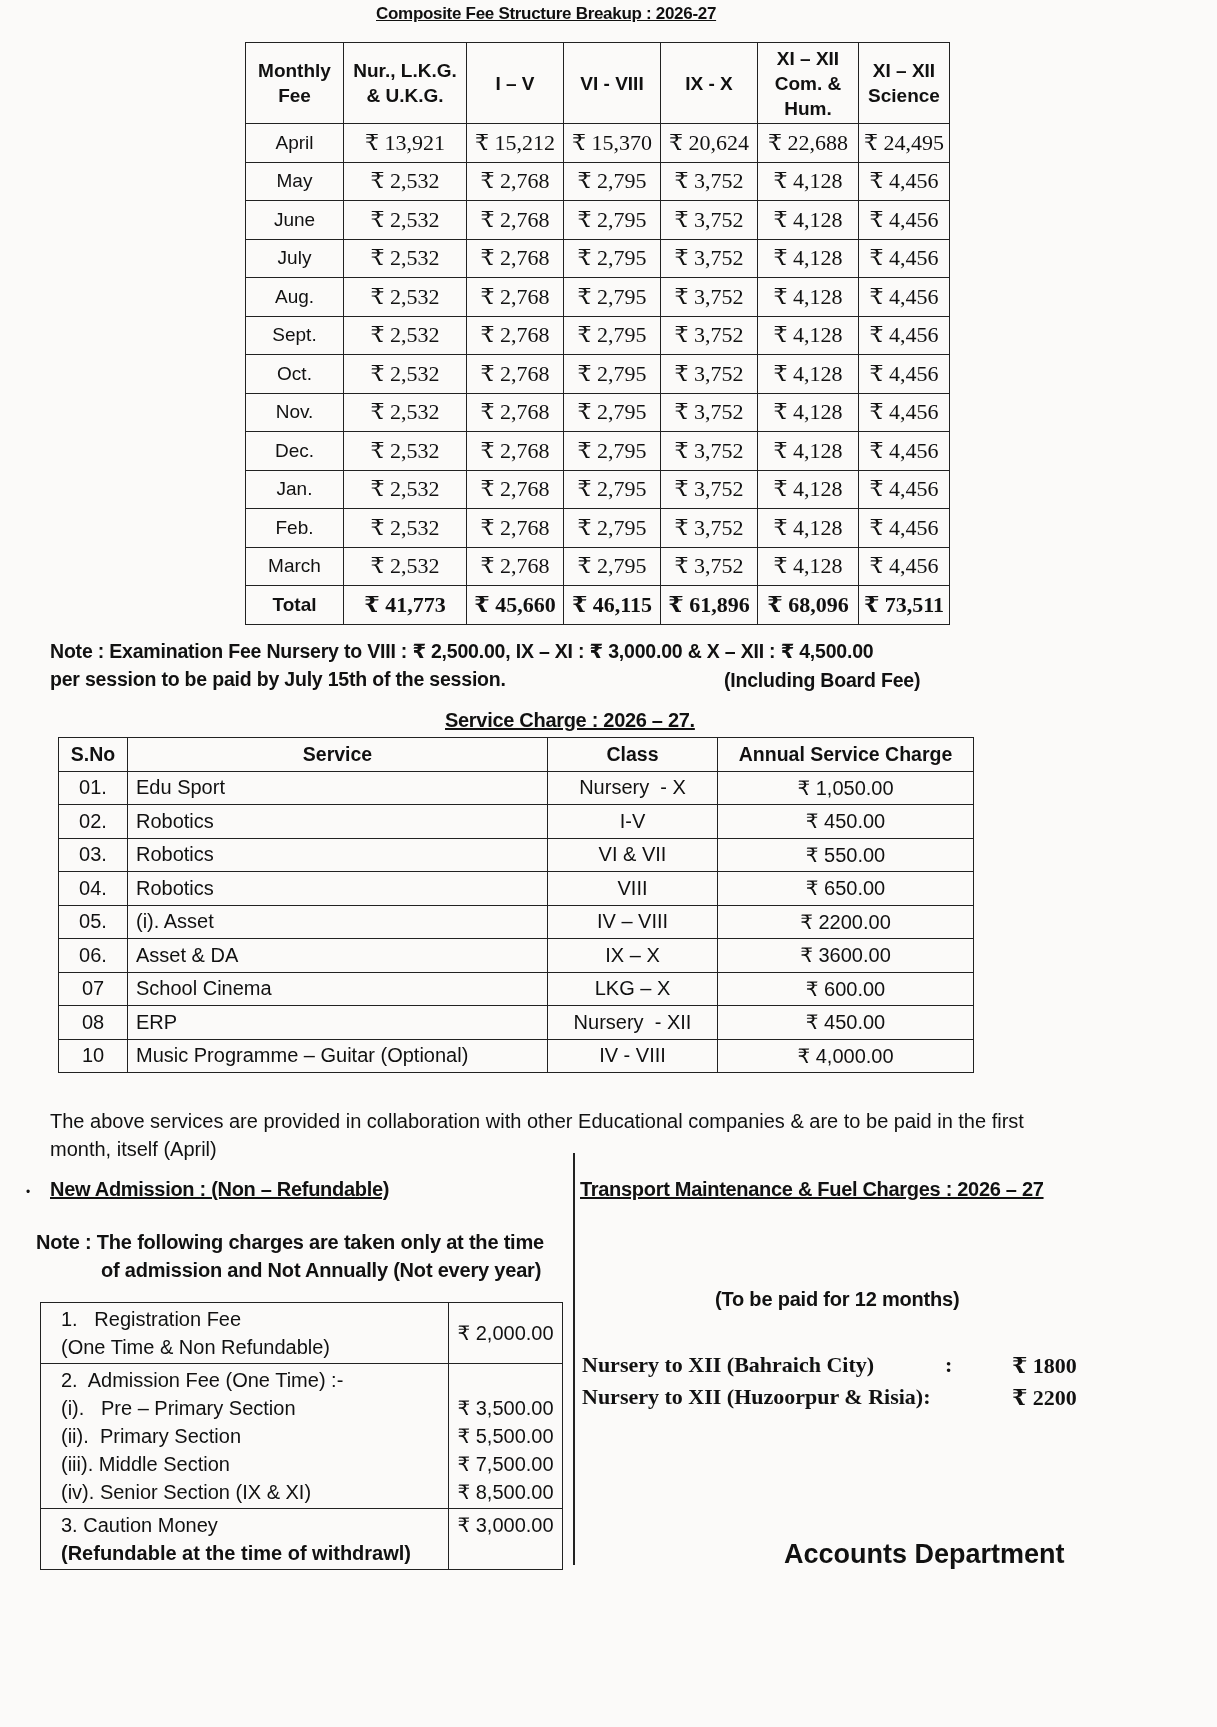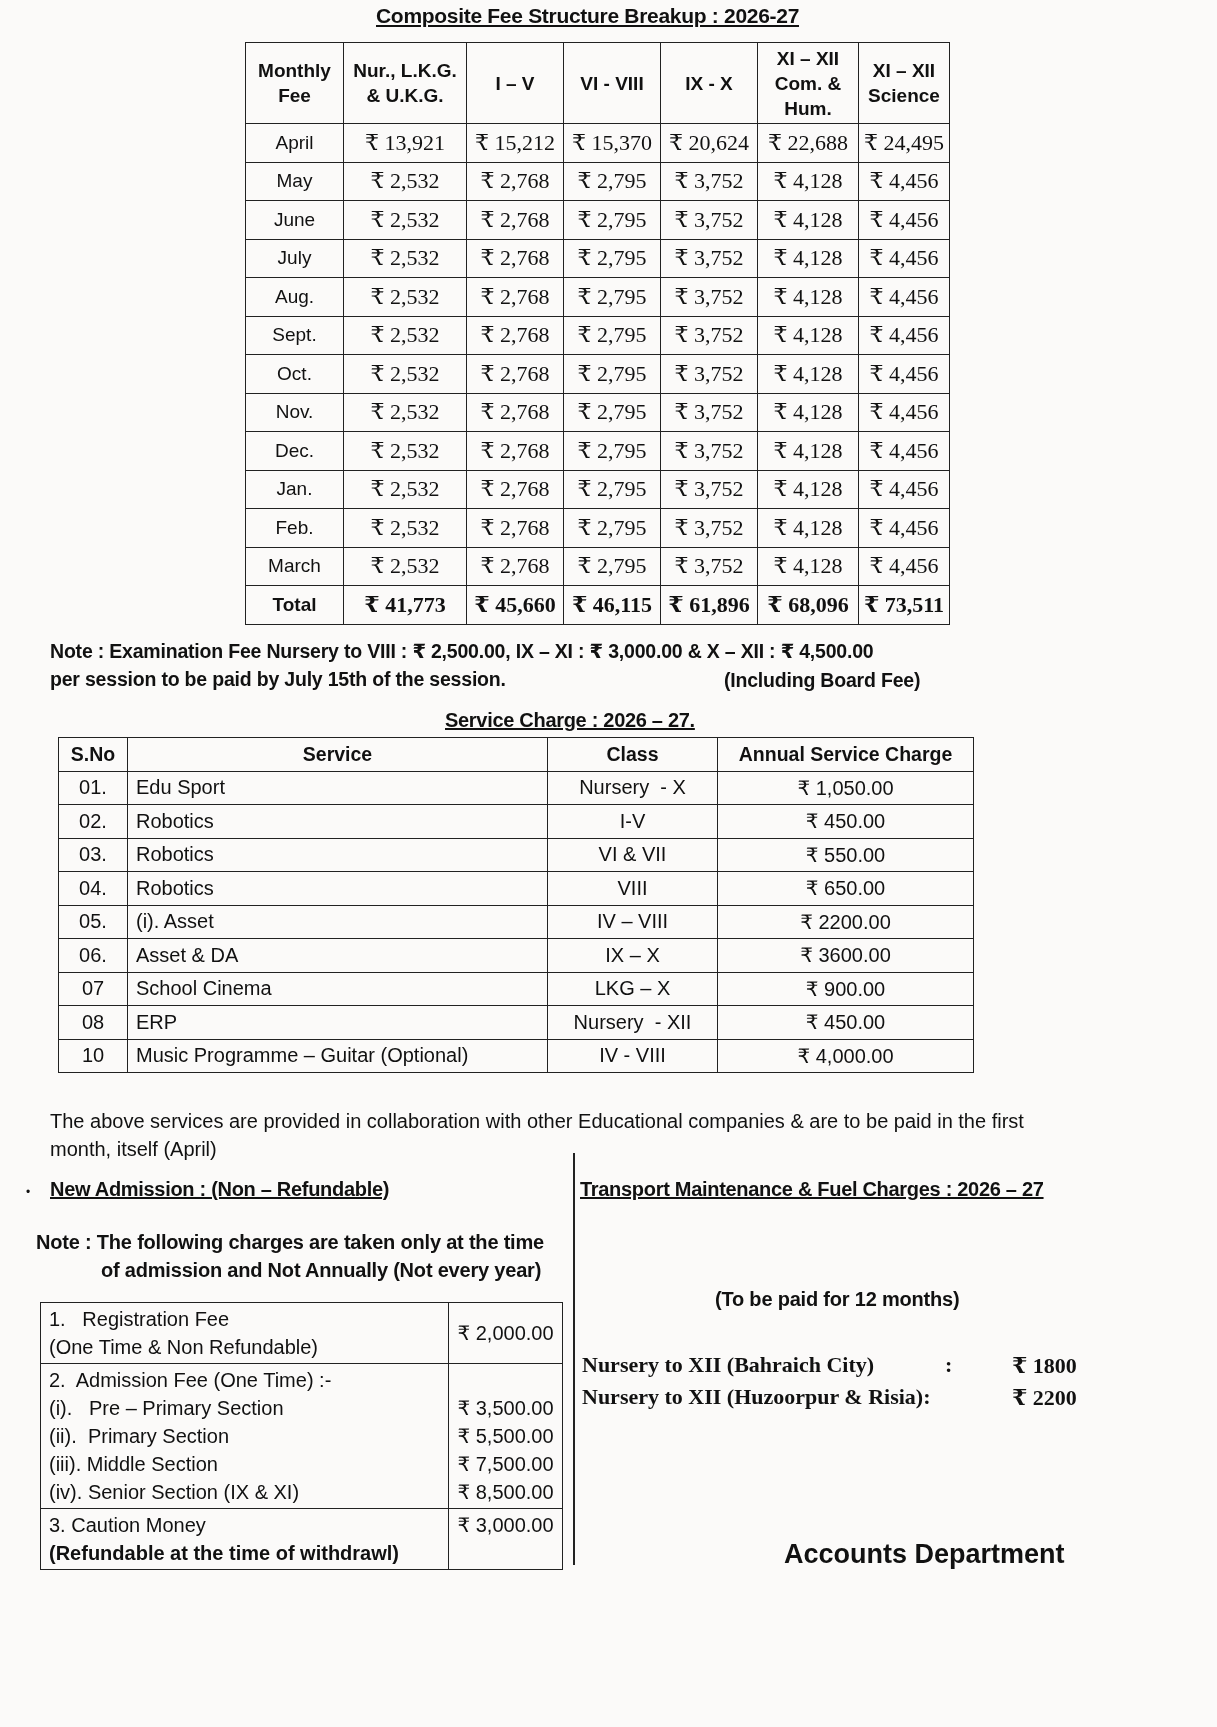--- a/index.html
+++ b/index.html
@@ -4,21 +4,21 @@
 <style>
   html, body { margin:0; padding:0; }
   body {
     width:1217px; height:1727px; position:relative; overflow:hidden;
     background:#fbfaf9;
     font-family:"Liberation Sans", "DejaVu Sans", sans-serif;
     color:#111;
   }
   .abs { position:absolute; }
   .title {
-    font-weight:bold; font-size:21px; text-decoration:underline;
+    font-weight:bold; font-size:17px; text-decoration:underline;
     letter-spacing:-0.3px; white-space:nowrap;
   }
   table { border-collapse:collapse; }
   
   #fee-table { left:245px; top:42px; width:705px; }
   #fee-table th, #fee-table td {
     border:1.6px solid #222; text-align:center; padding:0; font-size:20px;
   }
   #fee-table th { font-weight:bold; font-size:19px; line-height:25px; height:80px; }
   #fee-table td { height:37.5px; font-family:"Liberation Serif", "DejaVu Serif", serif; font-size:22px; }
@@ -29,21 +29,21 @@
   #svc-table { left:58px; top:737px; width:916px; }
   #svc-table th, #svc-table td {
     border:1.6px solid #222; padding:0 8px; font-size:20px; height:32.5px;
   }
   #svc-table th { font-weight:bold; text-align:center; font-size:19.5px; }
   #svc-table td.sno, #svc-table td.cls, #svc-table td.amt { text-align:center; }
   #svc-table td.sno { padding:0 4px; }
   .plain { font-size:20px; white-space:nowrap; }
   
   #adm-table { left:40px; top:1302px; width:523px; }
-  #adm-table td { border:1.6px solid #222; font-size:20px; padding:2px 8px; vertical-align:top; line-height:28px; }
+  #adm-table td { border:1.6px solid #222; font-size:20px; padding:2px 20px; vertical-align:top; line-height:28px; }
   #adm-table td.amt { width:105px; text-align:center; padding:2px 4px; }
   .divider { left:573px; top:1153px; width:2px; height:412px; background:#222; }
   .serif-b { font-family:"Liberation Serif", "DejaVu Serif", serif; font-weight:bold; font-size:22px; white-space:nowrap; }
   .bullet { font-size:12px; }
 </style>
 </head>
 <body>
 
 <div class="abs title" style="left:376px; top:4px;">Composite Fee Structure Breakup : 2026-27</div>
 
@@ -234,21 +234,21 @@
       <tr>
         <td class="sno">06.</td>
         <td class="">Asset &amp; DA</td>
         <td class="cls" style="white-space: pre; margin-top: 24px;">IX – X</td>
         <td class="amt">₹ 3600.00</td>
       </tr>
       <tr>
         <td class="sno">07</td>
         <td class="">School Cinema</td>
         <td class="cls" style="white-space: pre;">LKG – X</td>
-        <td class="amt">₹ 900.00</td>
+        <td class="amt">₹ 600.00</td>
       </tr>
       <tr>
         <td class="sno">08</td>
         <td class="">ERP</td>
         <td class="cls" style="white-space: pre;">Nursery  - XII</td>
         <td class="amt">₹ 450.00</td>
       </tr>
       <tr>
         <td class="sno">10</td>
         <td class="">Music Programme – Guitar (Optional)</td>

